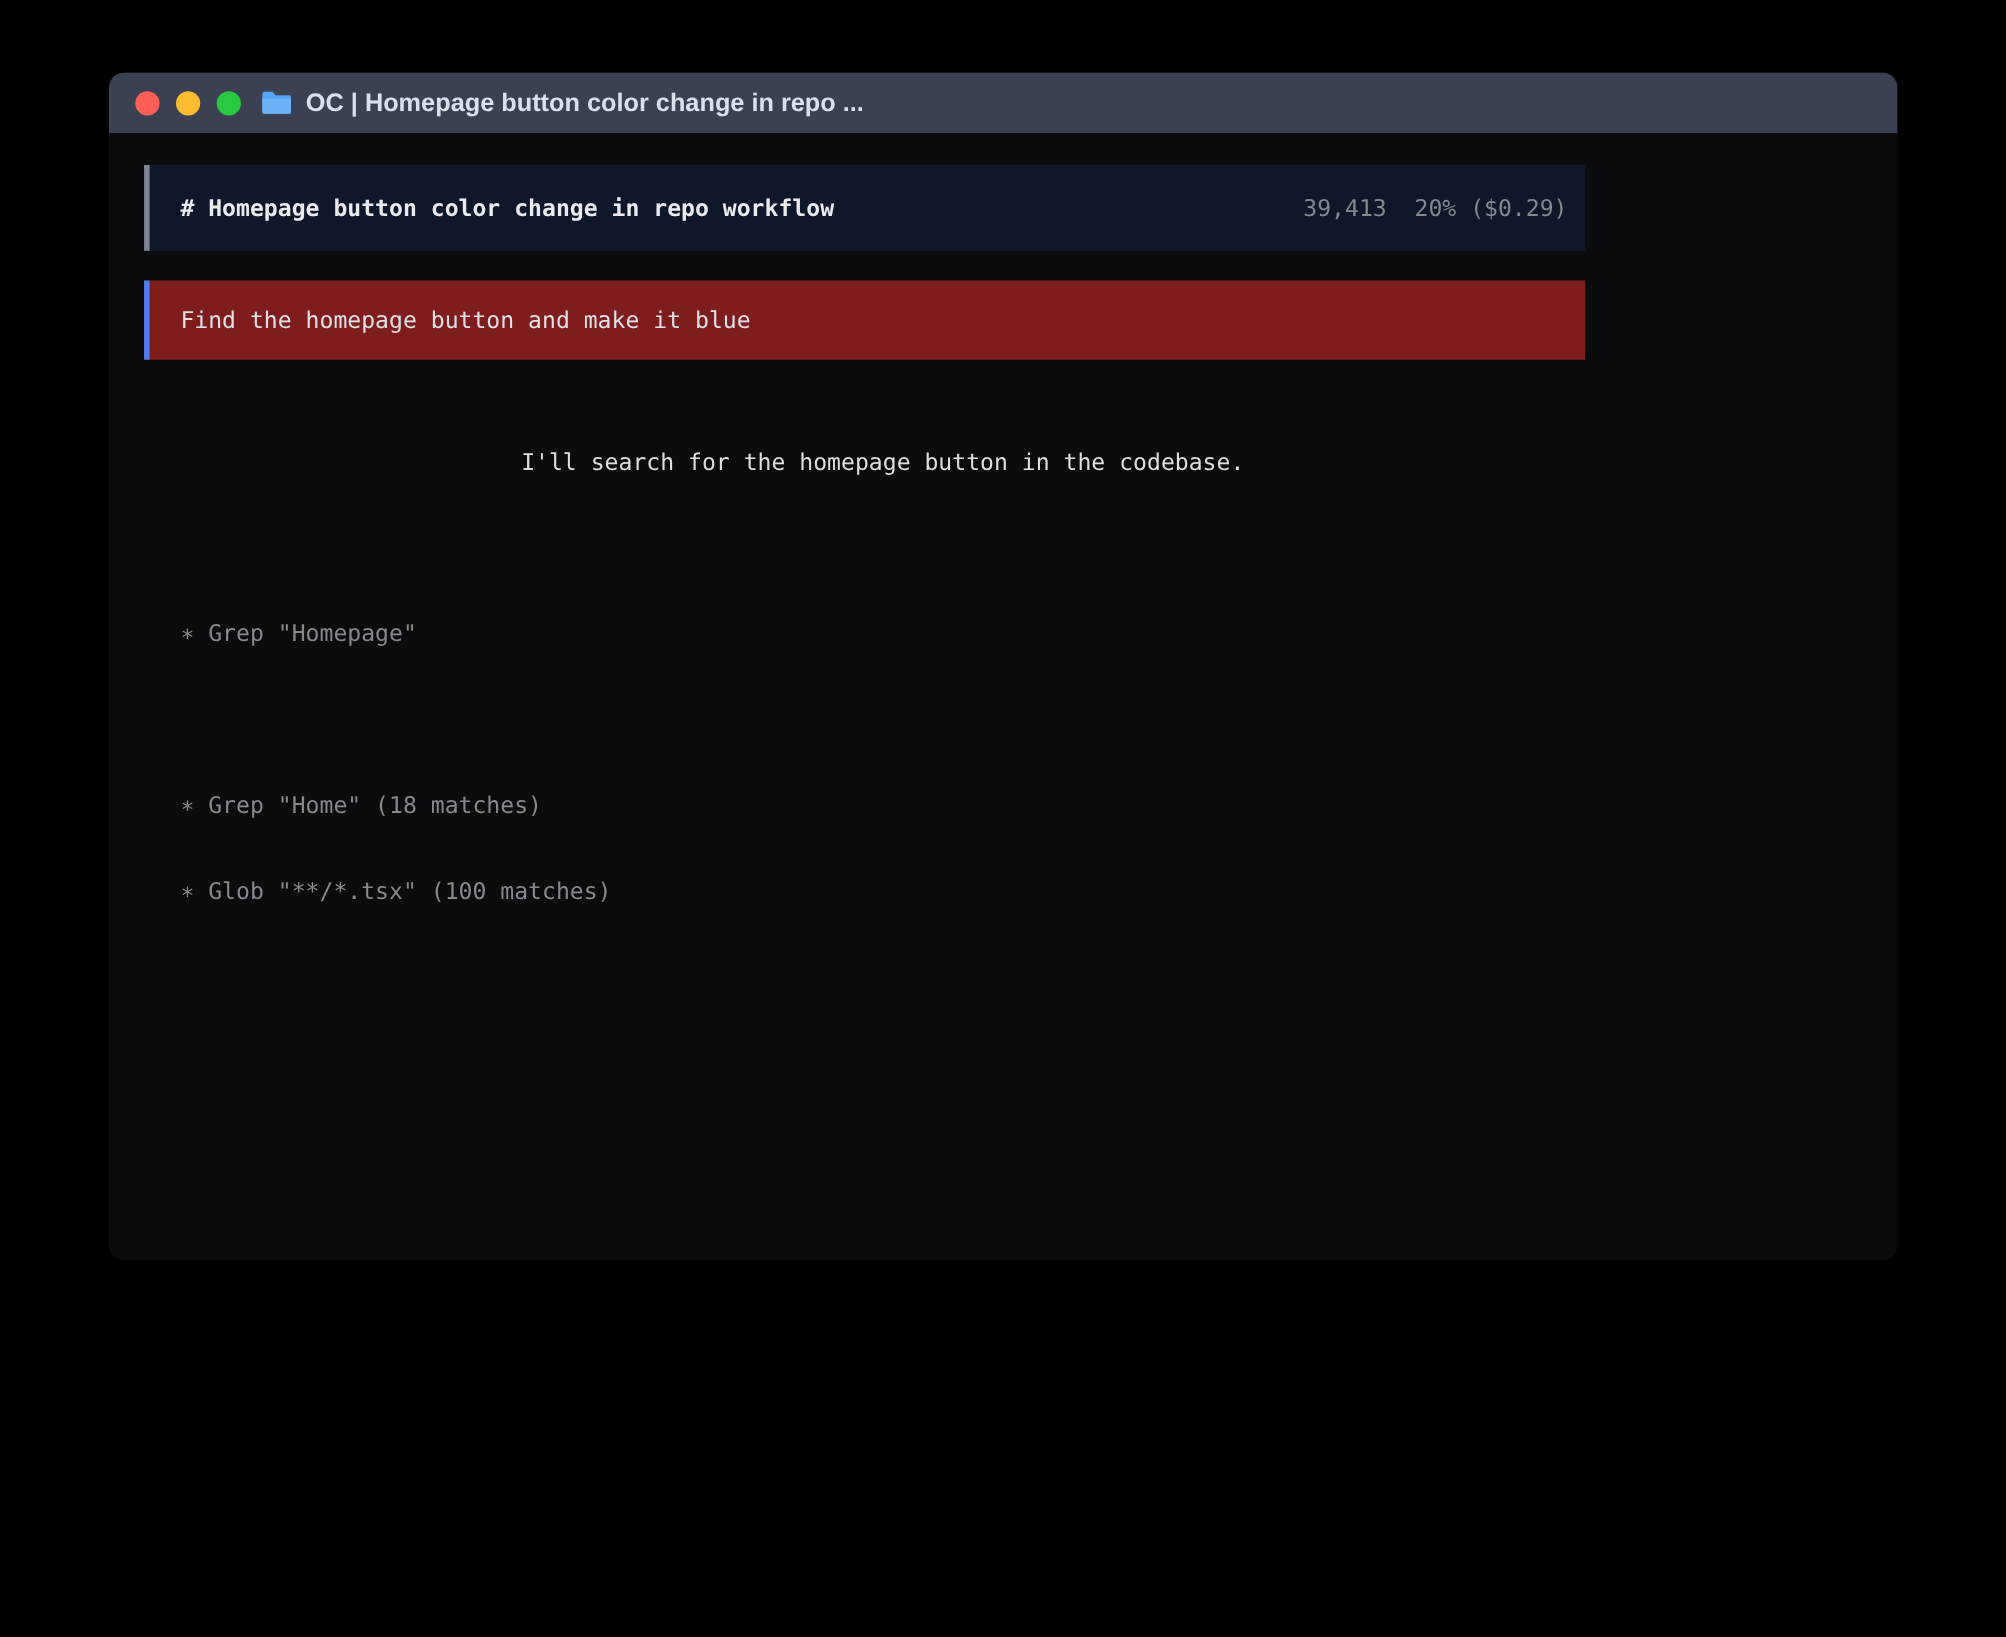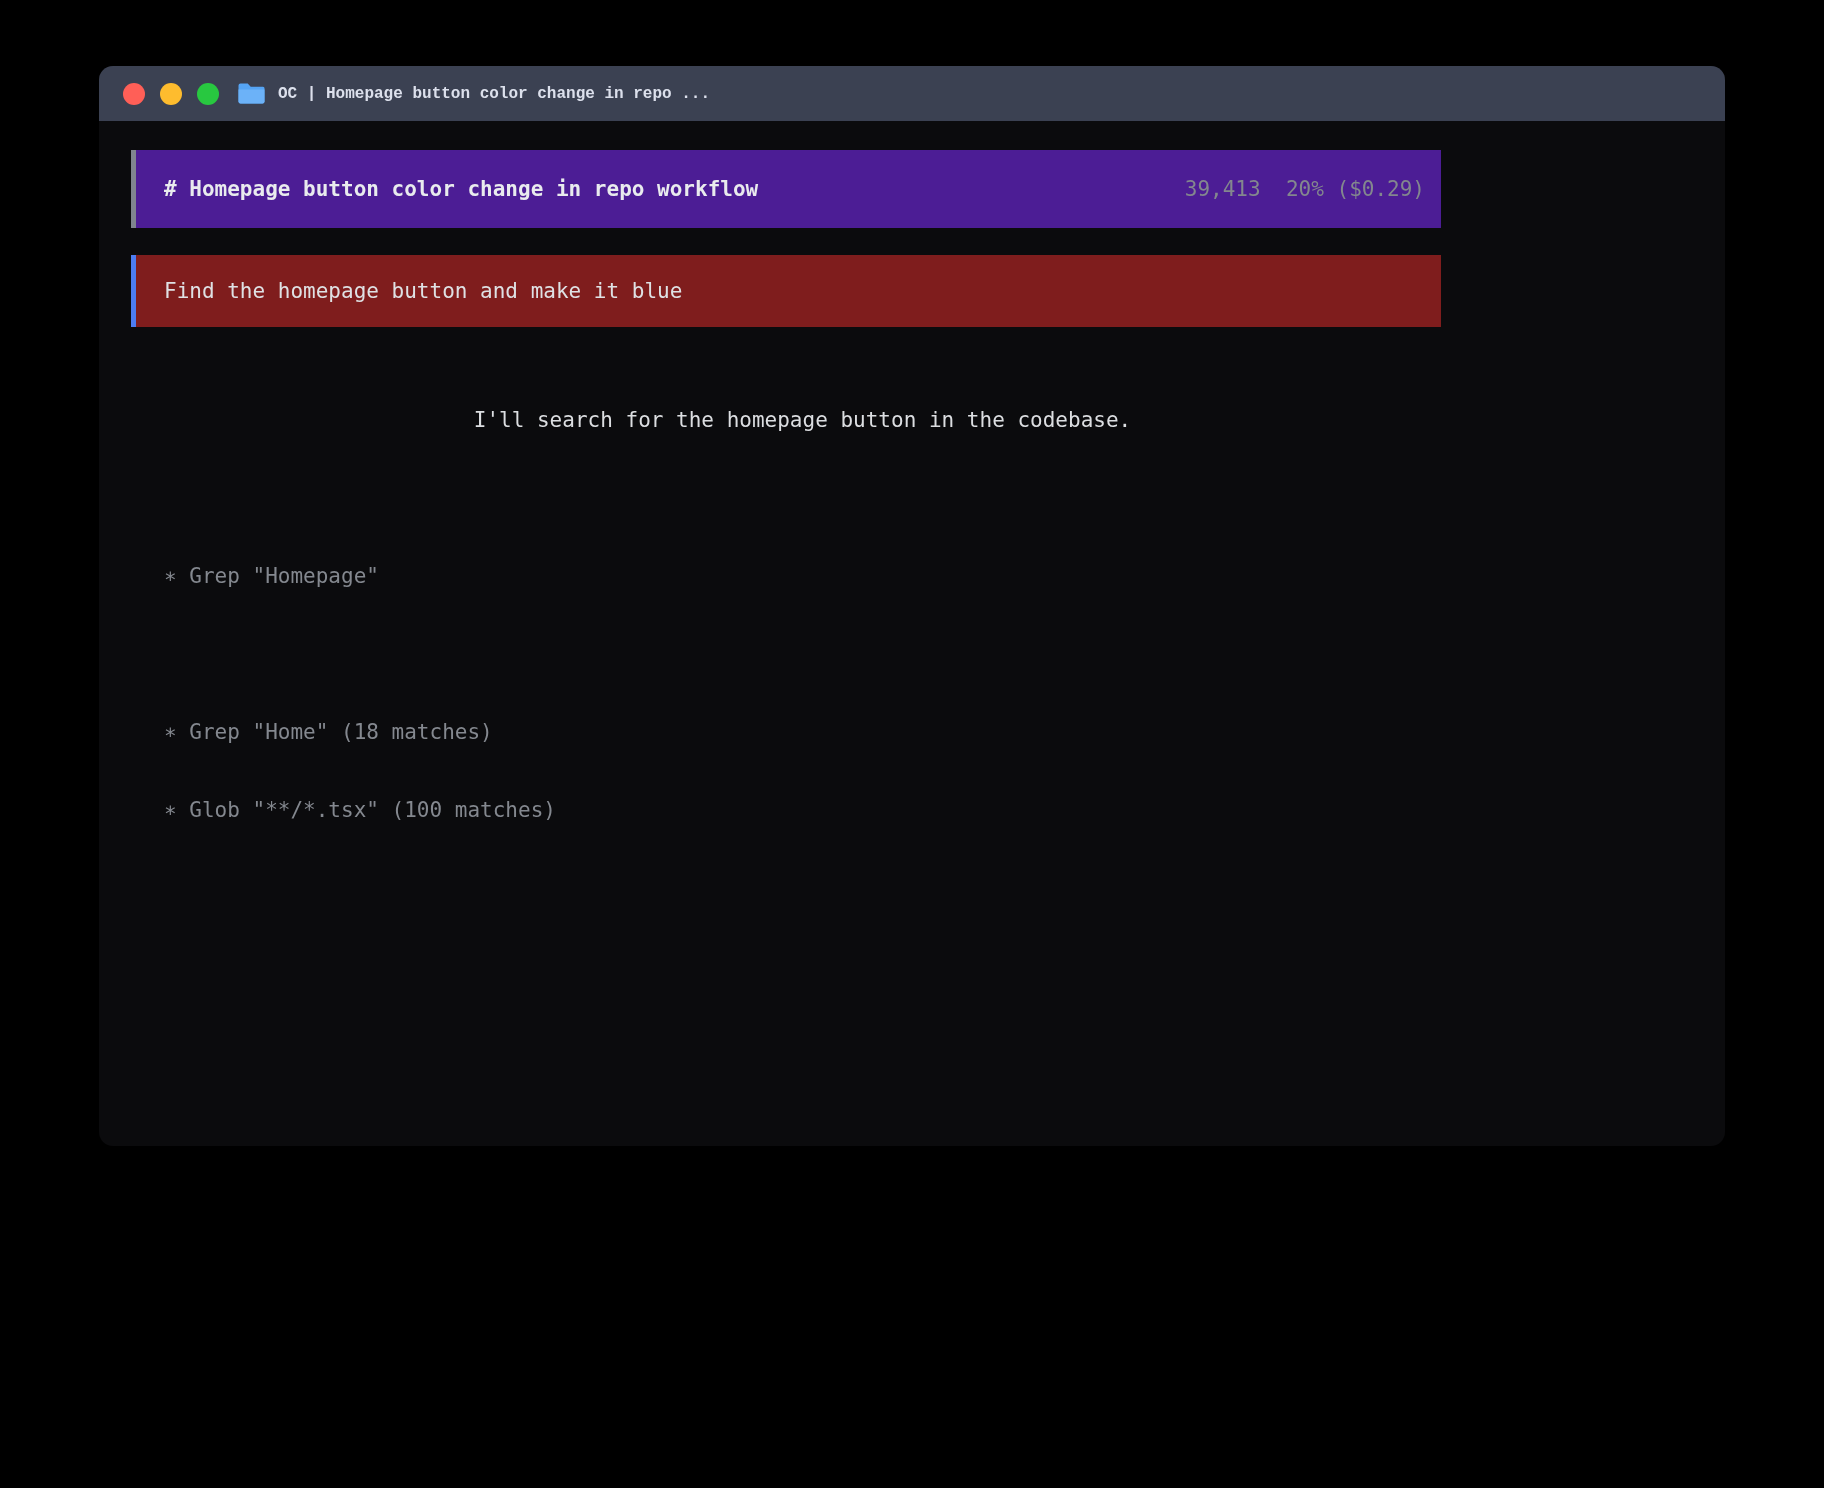--- a/index.html
+++ b/index.html
@@ -17,29 +17,29 @@
     height: 55px; background: #3b4152;
     display: flex; align-items: center; padding: 0 24px;
   }
   .traffic { display: flex; gap: 15px; }
   .light { width: 22px; height: 22px; border-radius: 50%; }
   .light.red { background: #ff5f57; }
   .light.yellow { background: #febc2e; }
   .light.green { background: #28c840; }
   .title-group { display: flex; align-items: center; margin-left: 18px; gap: 12px; }
   .window-title {
-    font-family: Liberation Mono, monospace; font-weight: bold;
-    font-size: 16px; color: #dce0ec; white-space: pre;
+    font-family: Liberation Sans, sans-serif; font-weight: bold;
+    font-size: 23px; color: #dce0ec; white-space: pre;
   }
 
   
   .col { margin: 29px 0 0 32px; width: 1310px; }
 
   .hdr {
-    height: 78px; background: #4c1d95; border-left: 5px solid #80858f;
+    height: 78px; background: #0f172a; border-left: 5px solid #80858f;
     display: flex; align-items: center; justify-content: space-between;
     padding: 0 16px 0 28px; margin-bottom: 27px;
   }
   .hdr-title { font-weight: bold; font-size: 21px; color: #e9ebee; white-space: pre; }
   .hdr-stats { font-size: 21px; color: #83878e; white-space: pre; }
 
   .user-msg {
     height: 72px; background: #7f1d1d; border-left: 5px solid #4d7df2;
     display: flex; align-items: center; padding: 0 28px; margin-bottom: 28px;
     font-size: 21px; color: #dfe1e4; white-space: pre;

